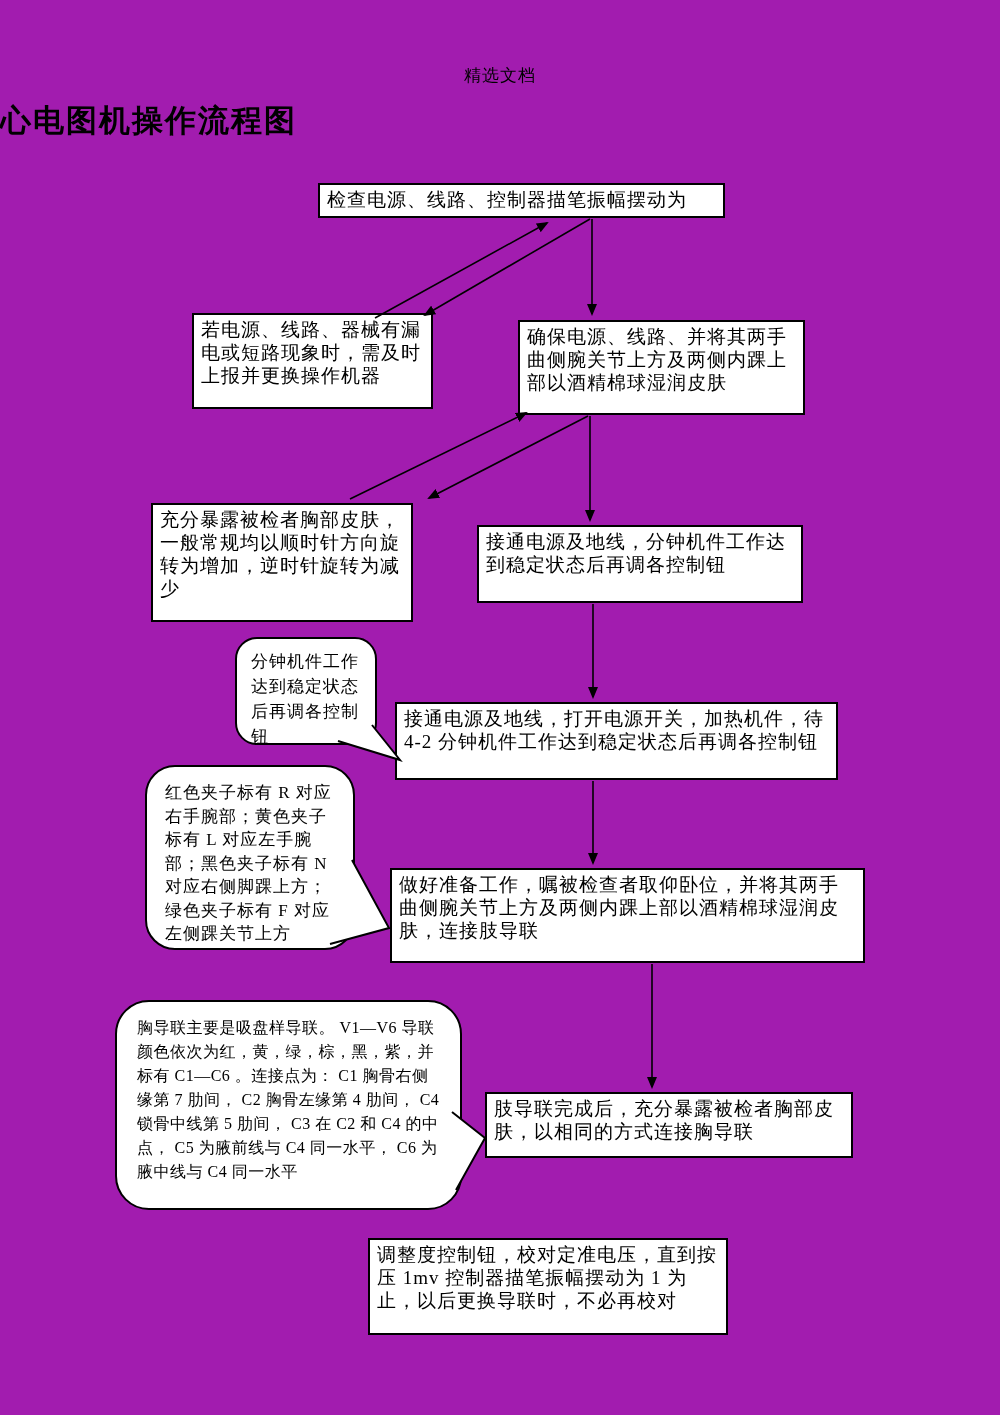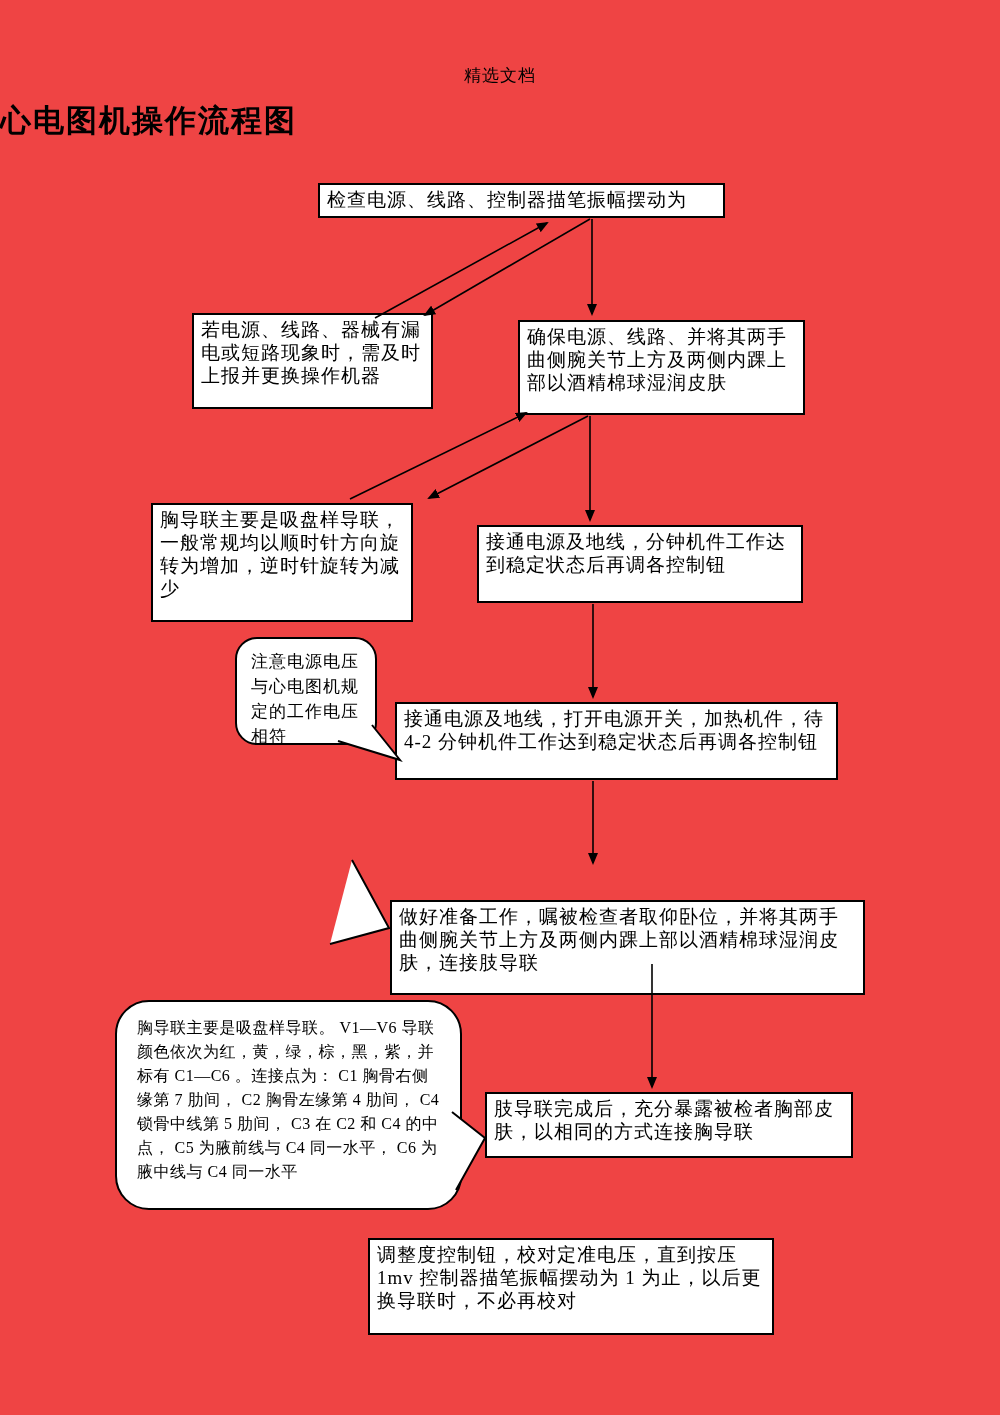--- a/index.html
+++ b/index.html
@@ -1,17 +1,17 @@
 <!DOCTYPE html>
 <html><head>
 <meta charset="utf-8">
 <style>
   html,body{margin:0;padding:0;background:#fff;}
   #page{
-    position:relative;width:1000px;height:1415px;background:#ef4444;
+    position:relative;width:1000px;height:1415px;background:#a21caf;
     font-family:"Liberation Serif","DejaVu Serif",serif;color:#000;
     overflow:hidden;
   }
   .doc-header{
     position:absolute;left:0;top:64px;width:1000px;text-align:center;
     font-size:17px;letter-spacing:1px;
   }
   .doc-title{
     position:absolute;left:0;top:100px;width:1000px;text-align:left;
     font-size:31px;font-weight:bold;letter-spacing:2px;
@@ -49,47 +49,50 @@
 
   <div class="box" style="left:192px;top:313px;width:241px;height:96px;">
     <span>若电源、线路、器械有漏电或短路现象时，需及时上报并更换操作机器</span>
   </div>
 
   <div class="box" style="left:518px;top:320px;width:287px;height:95px;">
     <span>确保电源、线路、并将其两手曲侧腕关节上方及两侧内踝上部以酒精棉球湿润皮肤</span>
   </div>
 
   <div class="box" style="left:151px;top:503px;width:262px;height:119px;">
-    <span>胸导联主要是吸盘样导联，一般常规均以顺时针方向旋转为增加，逆时针旋转为减少</span>
+    <span>充分暴露被检者胸部皮肤，一般常规均以顺时针方向旋转为增加，逆时针旋转为减少</span>
   </div>
 
   <div class="box" style="left:477px;top:525px;width:326px;height:78px;">
     <span>接通电源及地线，分钟机件工作达到稳定状态后再调各控制钮</span>
   </div>
 
   <div class="box" style="left:395px;top:702px;width:443px;height:78px;">
     <span>接通电源及地线，打开电源开关，加热机件，待 4-2 分钟机件工作达到稳定状态后再调各控制钮</span>
   </div>
 
-  <div class="box" style="left:390px;top:868px;width:475px;height:95px;margin-top:32px;">
+  <div class="box" style="left:390px;top:868px;width:475px;height:95px;">
     <span>做好准备工作，嘱被检查者取仰卧位，并将其两手曲侧腕关节上方及两侧内踝上部以酒精棉球湿润皮肤，连接肢导联</span>
   </div>
 
   <div class="box" style="left:485px;top:1092px;width:368px;height:66px;">
     <span>肢导联完成后，充分暴露被检者胸部皮肤，以相同的方式连接胸导联</span>
   </div>
 
-  <div class="box" style="left:368px;top:1238px;width:406px;height:97px;">
+  <div class="box" style="left:368px;top:1238px;width:360px;height:97px;">
     <span>调整度控制钮，校对定准电压，直到按压 1mv 控制器描笔振幅摆动为 1 为止，以后更换导联时，不必再校对</span>
   </div>
 
   <div class="bubble" id="b-voltage" style="left:235px;top:637px;width:142px;height:108px;">
-    <span class="txt">注意电源电压与心电图机规定的工作电压相符</span>
+    <span class="txt">分钟机件工作达到稳定状态后再调各控制钮</span>
   </div>
 
+  <div class="bubble" id="b-clips" style="left:145px;top:765px;width:210px;height:185px;">
+    <span class="txt">红色夹子标有 R 对应右手腕部；黄色夹子标有 L 对应左手腕部；黑色夹子标有 N 对应右侧脚踝上方；绿色夹子标有 F 对应左侧踝关节上方</span>
+  </div>
 
   <div class="bubble" id="b-chest" style="left:115px;top:1000px;width:347px;height:210px;">
     <span class="txt">胸导联主要是吸盘样导联。 V1—V6 导联颜色依次为红，黄，绿，棕，黑，紫，并标有 C1—C6 。连接点为： C1 胸骨右侧缘第 7 肋间， C2 胸骨左缘第 4 肋间， C4 锁骨中线第 5 肋间， C3 在 C2 和 C4 的中点， C5 为腋前线与 C4 同一水平， C6 为腋中线与 C4 同一水平</span>
   </div>
 
   <svg class="overlay" viewBox="0 0 1000 1415" xmlns="http://www.w3.org/2000/svg">
     <defs>
       <marker id="ah" markerWidth="12" markerHeight="10" refX="10" refY="5" orient="auto" markerUnits="userSpaceOnUse">
         <polygon points="0,0 12,5 0,10" fill="#000"></polygon>
       </marker>

